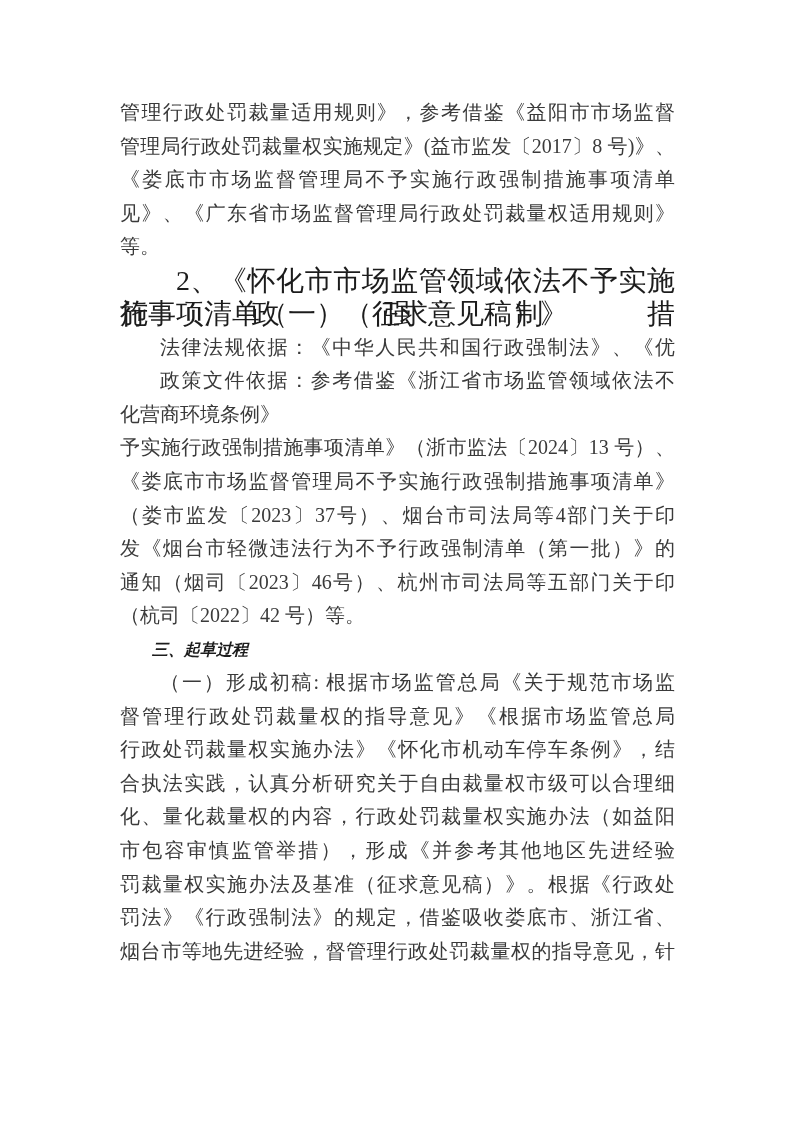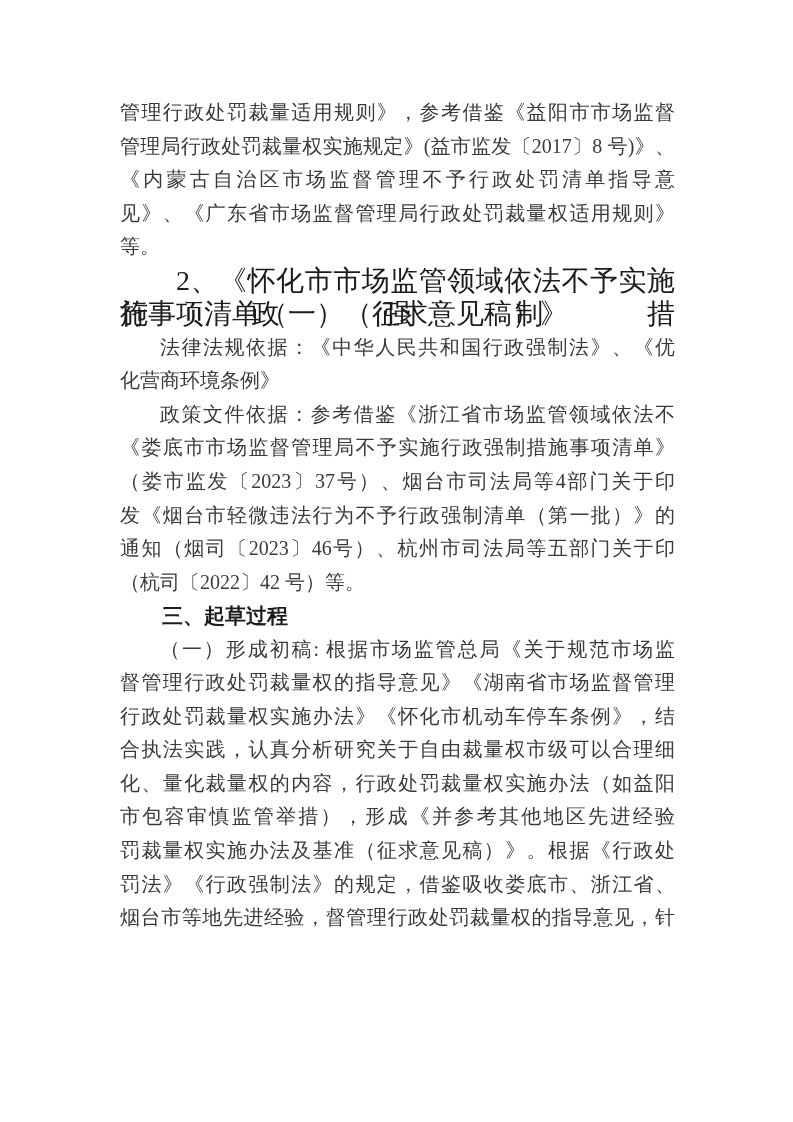--- a/index.html
+++ b/index.html
@@ -39,54 +39,56 @@
   .h2 {
     font-family: "Liberation Serif", "DejaVu Serif", serif;
     font-weight: 400;
     color: #1c1c1c;
     font-size: 28px;
   }
   .h3 {
     font-family: "Liberation Sans", "DejaVu Sans", sans-serif;
     font-weight: 700;
     color: #1c1c1c;
-    font-size: 21px;
+    font-size: 16px;
+    font-style: italic;
   }
   .fill {
     text-align: justify;
     text-align-last: justify;
     text-justify: inter-character;
   }
   .indent {
     text-indent: 2em;
   }
 </style>
 </head>
 <body>
 
 <div class="page">
   <div class="content">
     <div class="line body fill">管理行政处罚裁量适用规则》，参考借鉴《益阳市市场监督</div>
     <div class="line body fill">管理局行政处罚裁量权实施规定》(益市监发〔2017〕8 号)》、</div>
-    <div class="line body fill">《内蒙古自治区市场监督管理不予行政处罚清单指导意</div>
+    <div class="line body fill">《娄底市市场监督管理局不予实施行政强制措施事项清单</div>
     <div class="line body fill">见》、《广东省市场监督管理局行政处罚裁量权适用规则》</div>
     <div class="line body">等。</div>
     <div class="line h2 indent fill">2、《怀化市市场监管领域依法不予实施行政强制措</div>
     <div class="line h2">施事项清单（一）（征求意见稿）》</div>
     <div class="line body indent fill">法律法规依据：《中华人民共和国行政强制法》、《优</div>
+    <div class="line body indent fill">政策文件依据：参考借鉴《浙江省市场监管领域依法不</div>
     <div class="line body">化营商环境条例》</div>
-    <div class="line body indent fill">政策文件依据：参考借鉴《浙江省市场监管领域依法不</div>
+    <div class="line body fill">予实施行政强制措施事项清单》（浙市监法〔2024〕13 号）、</div>
     <div class="line body fill">《娄底市市场监督管理局不予实施行政强制措施事项清单》</div>
     <div class="line body fill">（娄市监发〔2023〕37号）、烟台市司法局等4部门关于印</div>
     <div class="line body fill">发《烟台市轻微违法行为不予行政强制清单（第一批）》的</div>
     <div class="line body fill">通知（烟司〔2023〕46号）、杭州市司法局等五部门关于印</div>
     <div class="line body">（杭司〔2022〕42 号）等。</div>
     <div class="line h3 indent">三、起草过程</div>
     <div class="line body indent fill">（一）形成初稿: 根据市场监管总局《关于规范市场监</div>
-    <div class="line body fill">督管理行政处罚裁量权的指导意见》《湖南省市场监督管理</div>
+    <div class="line body fill">督管理行政处罚裁量权的指导意见》《根据市场监管总局</div>
     <div class="line body fill">行政处罚裁量权实施办法》《怀化市机动车停车条例》，结</div>
     <div class="line body fill">合执法实践，认真分析研究关于自由裁量权市级可以合理细</div>
     <div class="line body fill">化、量化裁量权的内容，行政处罚裁量权实施办法（如益阳</div>
     <div class="line body fill">市包容审慎监管举措），形成《并参考其他地区先进经验</div>
     <div class="line body fill">罚裁量权实施办法及基准（征求意见稿）》。根据《行政处</div>
     <div class="line body fill">罚法》《行政强制法》的规定，借鉴吸收娄底市、浙江省、</div>
     <div class="line body fill">烟台市等地先进经验，督管理行政处罚裁量权的指导意见，针</div>
   </div>
 </div>
 

